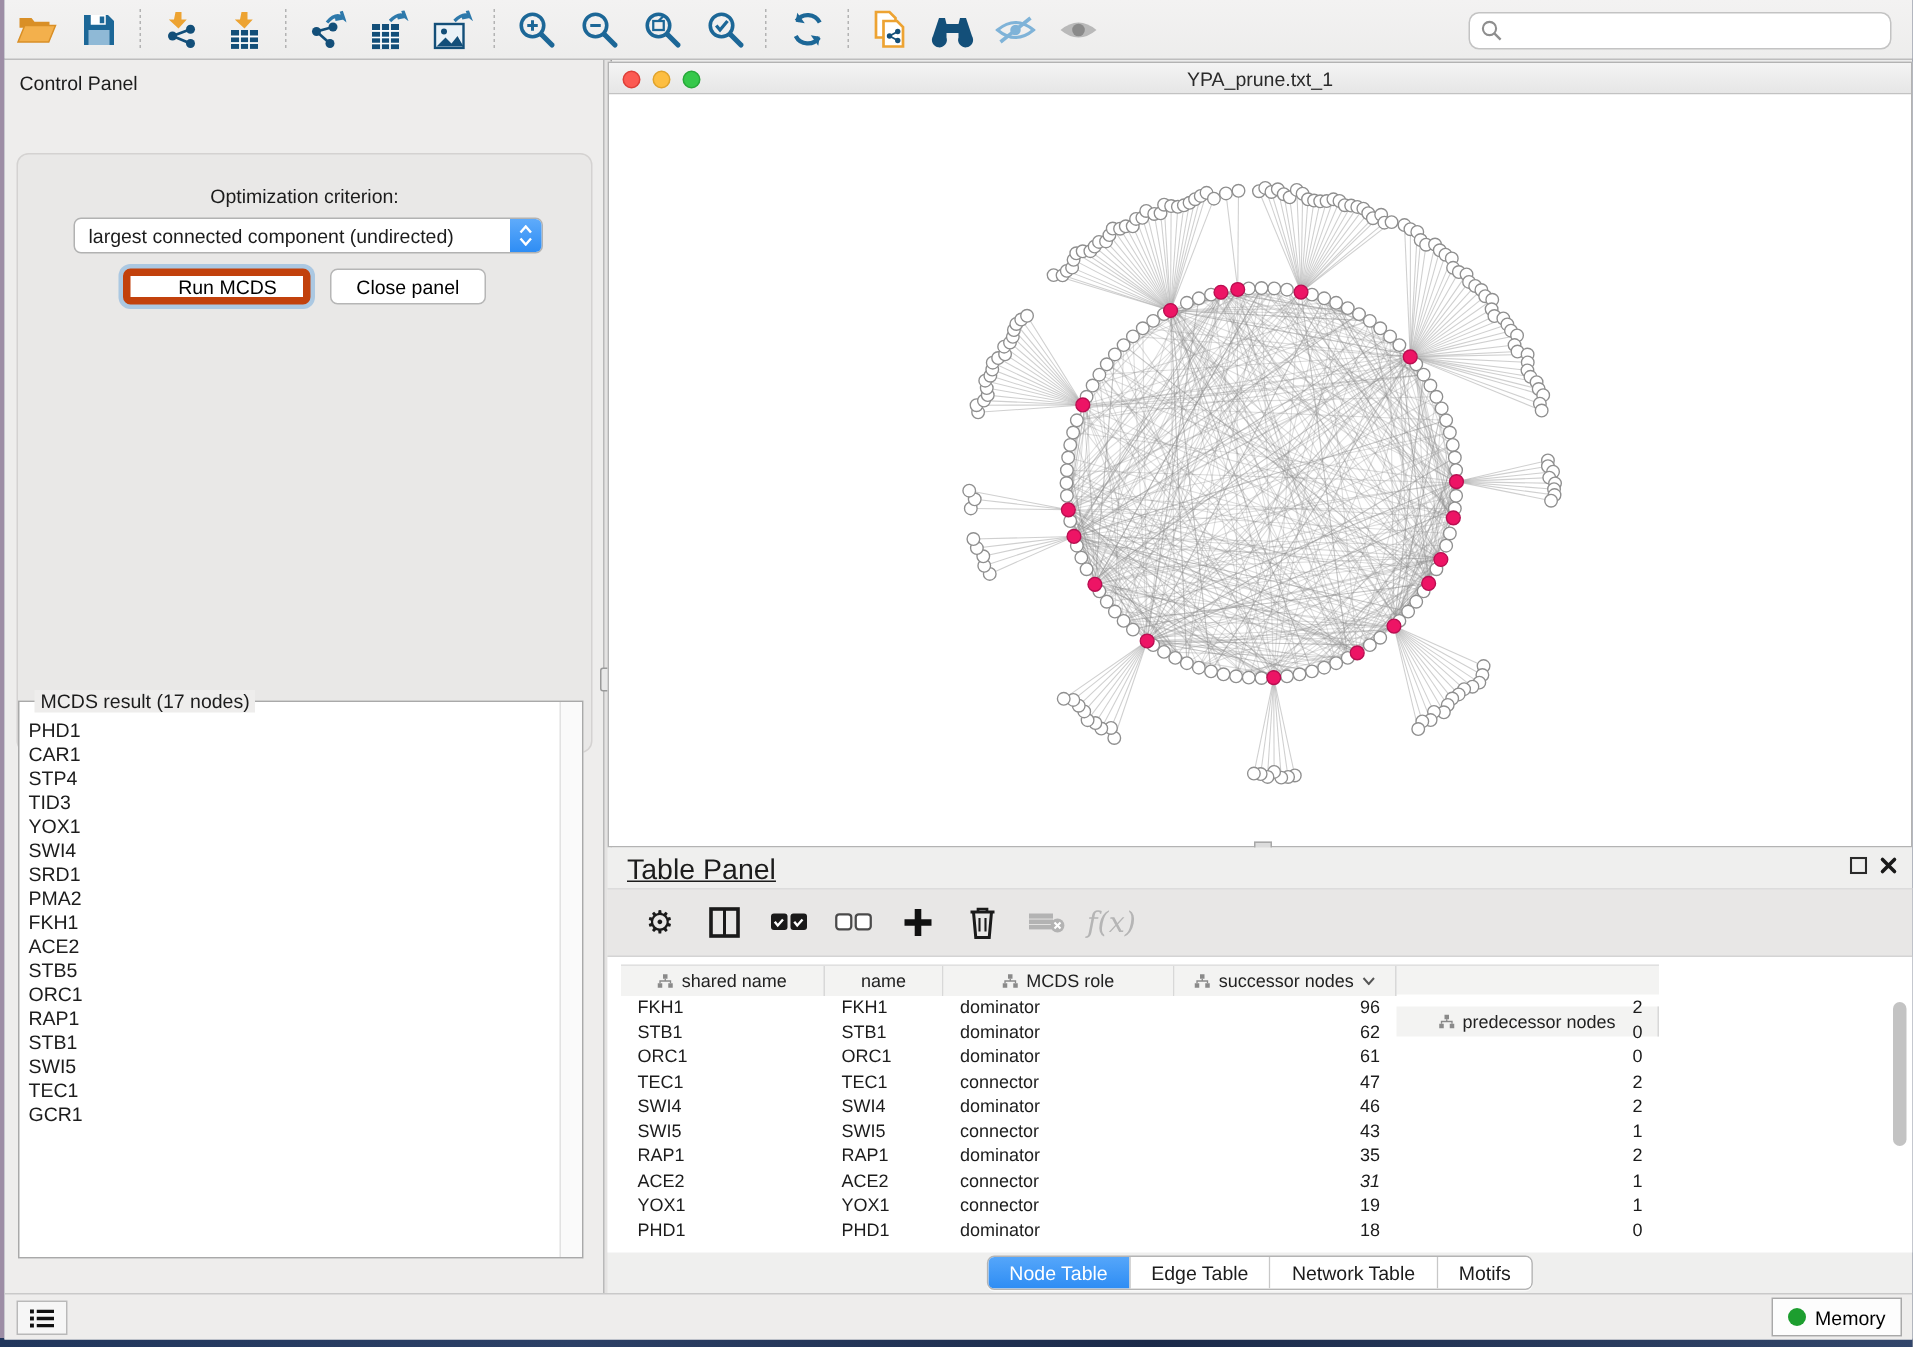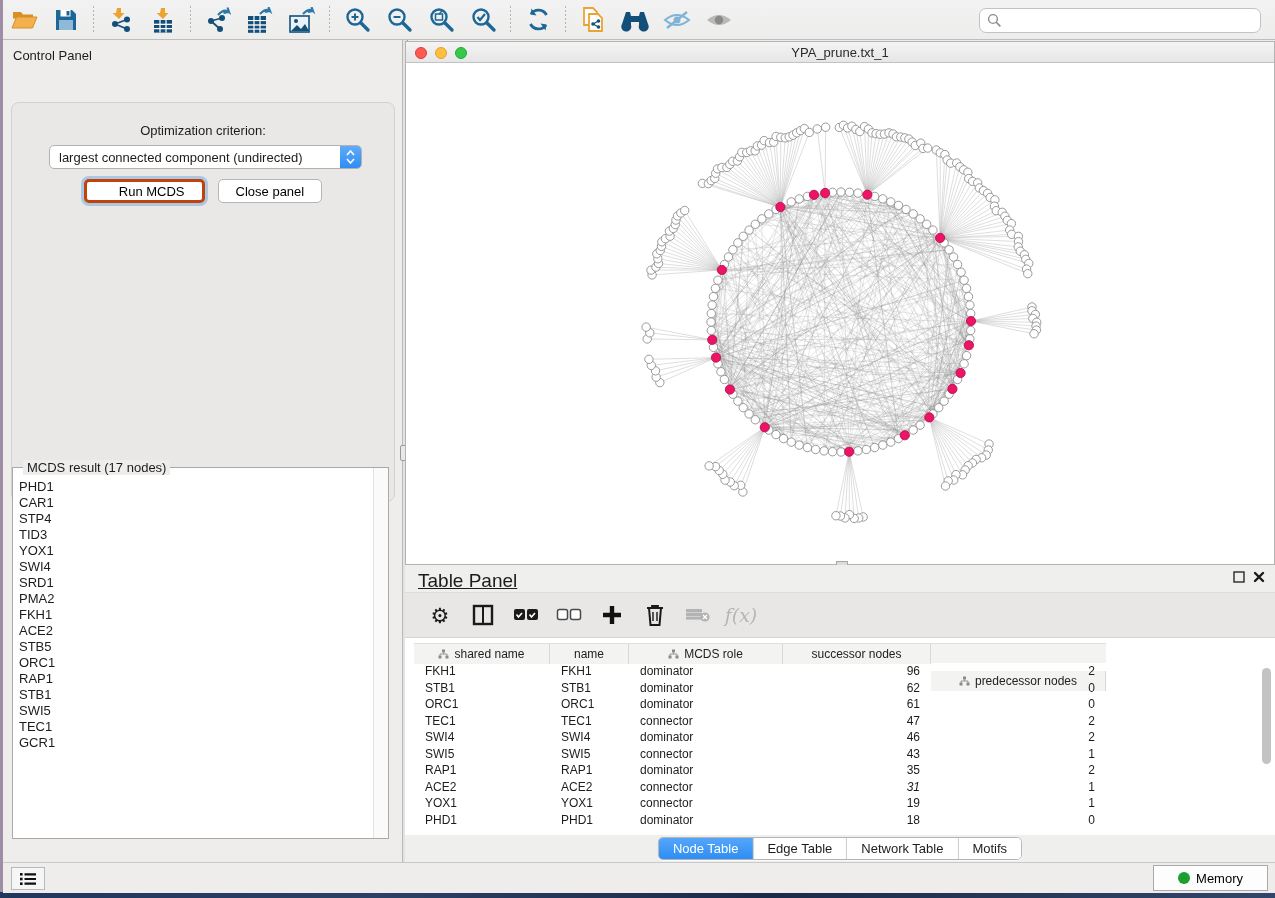--- a/index.html
+++ b/index.html
@@ -42,21 +42,21 @@
   .opt-label { position:absolute; left:0; width:100%; top:20px; text-align:center; font-size:13px; }
   .dropdown { position:absolute; left:37px; top:42px; width:313px; height:24px; background:#fff;
      border:1px solid #b2b2b2; border-radius:5px; display:flex; align-items:center; cursor:pointer; }
   .dropdown-text { flex:1; font-size:13px; padding-left:9px; white-space:nowrap; overflow:hidden; }
   .dropdown-cap { width:21px; height:100%; border-radius:0 4px 4px 0;
      background:linear-gradient(#5fabfb,#2e8df4); display:flex; flex-direction:column;
      align-items:center; justify-content:center; gap:2px; }
   .btn-row { position:absolute; left:0; top:76px; width:100%; display:flex; justify-content:center; gap:13px; }
   .push-btn { height:24px; padding:0 17px; background:#fff; border:1px solid #b6b6b6; border-radius:5px;
      font-size:13px; cursor:pointer; font-family:"Liberation Sans",sans-serif; }
-  .focus-ring { border:3px solid #c2410c; box-shadow:0 0 0 3px rgba(110,167,221,.5);padding-left:32px; }
+  .focus-ring { border:5px solid #c2410c; box-shadow:0 0 0 3px rgba(110,167,221,.5);padding-left:32px; }
 
   .mcds-fieldset { position:absolute; left:9px; top:427px; width:377px; height:372px;
      border:1px solid #a9a9a9; background:#fff; }
   .mcds-legend { position:absolute; left:10px; top:-8px; background:#eeedec; padding:0 4px; font-size:13px; }
   .mcds-list { position:absolute; left:1px; top:3px; bottom:1px; right:15px; overflow:hidden;
      padding:8px 0 0 5px; }
   .mcds-item { font-size:13px; line-height:16px; }
   .mcds-scroll { position:absolute; right:0; top:0; bottom:0; width:15px; background:#fafafa;
      border-left:1px solid #e2e2e2; }
 
@@ -99,21 +99,21 @@
   .tbl-scroll-thumb { position:absolute; right:4px; top:30px; width:9px; height:96px;
      background:#c3c3c3; border-radius:5px; }
   .tp-tabs { position:absolute; left:50%; transform:translateX(-50%); top:272px; }
 
   
   .status-bar { position:absolute; left:0; top:862px; width:100%; height:31px; background:#eeedec;
      border-top:1px solid #c9c9c9; }
   .list-btn { position:absolute; left:8px; top:4px; width:34px; height:23px; background:#f6f6f6;
      border:1px solid #b9b9b9; display:flex; align-items:center; justify-content:center; cursor:pointer; }
   .memory-btn { position:absolute; right:7px; top:2px; height:26px; background:#fdfdfd;
-     border:1px solid #a9a9a9; display:flex; align-items:center; gap:6px; padding:0 24px;
+     border:1px solid #a9a9a9; display:flex; align-items:center; gap:6px; padding:0 10px;
      font-size:13px; cursor:pointer; font-family:"Liberation Sans",sans-serif; }
   .mem-dot { width:12px; height:12px; border-radius:50%; background:#1d9e2f; }
 </style>
 </head>
 <body>
 
 <div class="screen">
   <div class="desktop-left"></div>
   <div class="desktop-bottom"></div>
 
@@ -1319,21 +1319,21 @@
             </div>
             <div class="th" style="width: 154px;">
               <svg width="11" height="10" viewBox="0 0 11 10">
                 <rect x="4" y="0.5" width="3" height="3" fill="#8a8a8a"></rect>
                 <rect x="0.5" y="6.5" width="3" height="3" fill="#8a8a8a"></rect>
                 <rect x="7.5" y="6.5" width="3" height="3" fill="#8a8a8a"></rect>
                 <path d="M5.5 3.5 v1.5 M2 6.5 V5 h7 v1.5" stroke="#8a8a8a" stroke-width="0.9" fill="none"></path>
               </svg>
               <span>MCDS role</span>
             </div>
-            <div class="th" style="width: 148px; flex-direction: column;">
+            <div class="th" style="width: 148px;">
               <svg width="11" height="10" viewBox="0 0 11 10">
                 <rect x="4" y="0.5" width="3" height="3" fill="#8a8a8a"></rect>
                 <rect x="0.5" y="6.5" width="3" height="3" fill="#8a8a8a"></rect>
                 <rect x="7.5" y="6.5" width="3" height="3" fill="#8a8a8a"></rect>
                 <path d="M5.5 3.5 v1.5 M2 6.5 V5 h7 v1.5" stroke="#8a8a8a" stroke-width="0.9" fill="none"></path>
               </svg>
               <span>successor nodes</span>
               <svg width="9" height="6" viewBox="0 0 9 6">
                 <path d="M1 1 L4.5 5 L8 1" stroke="#555" stroke-width="1.3" fill="none"></path>
               </svg>

